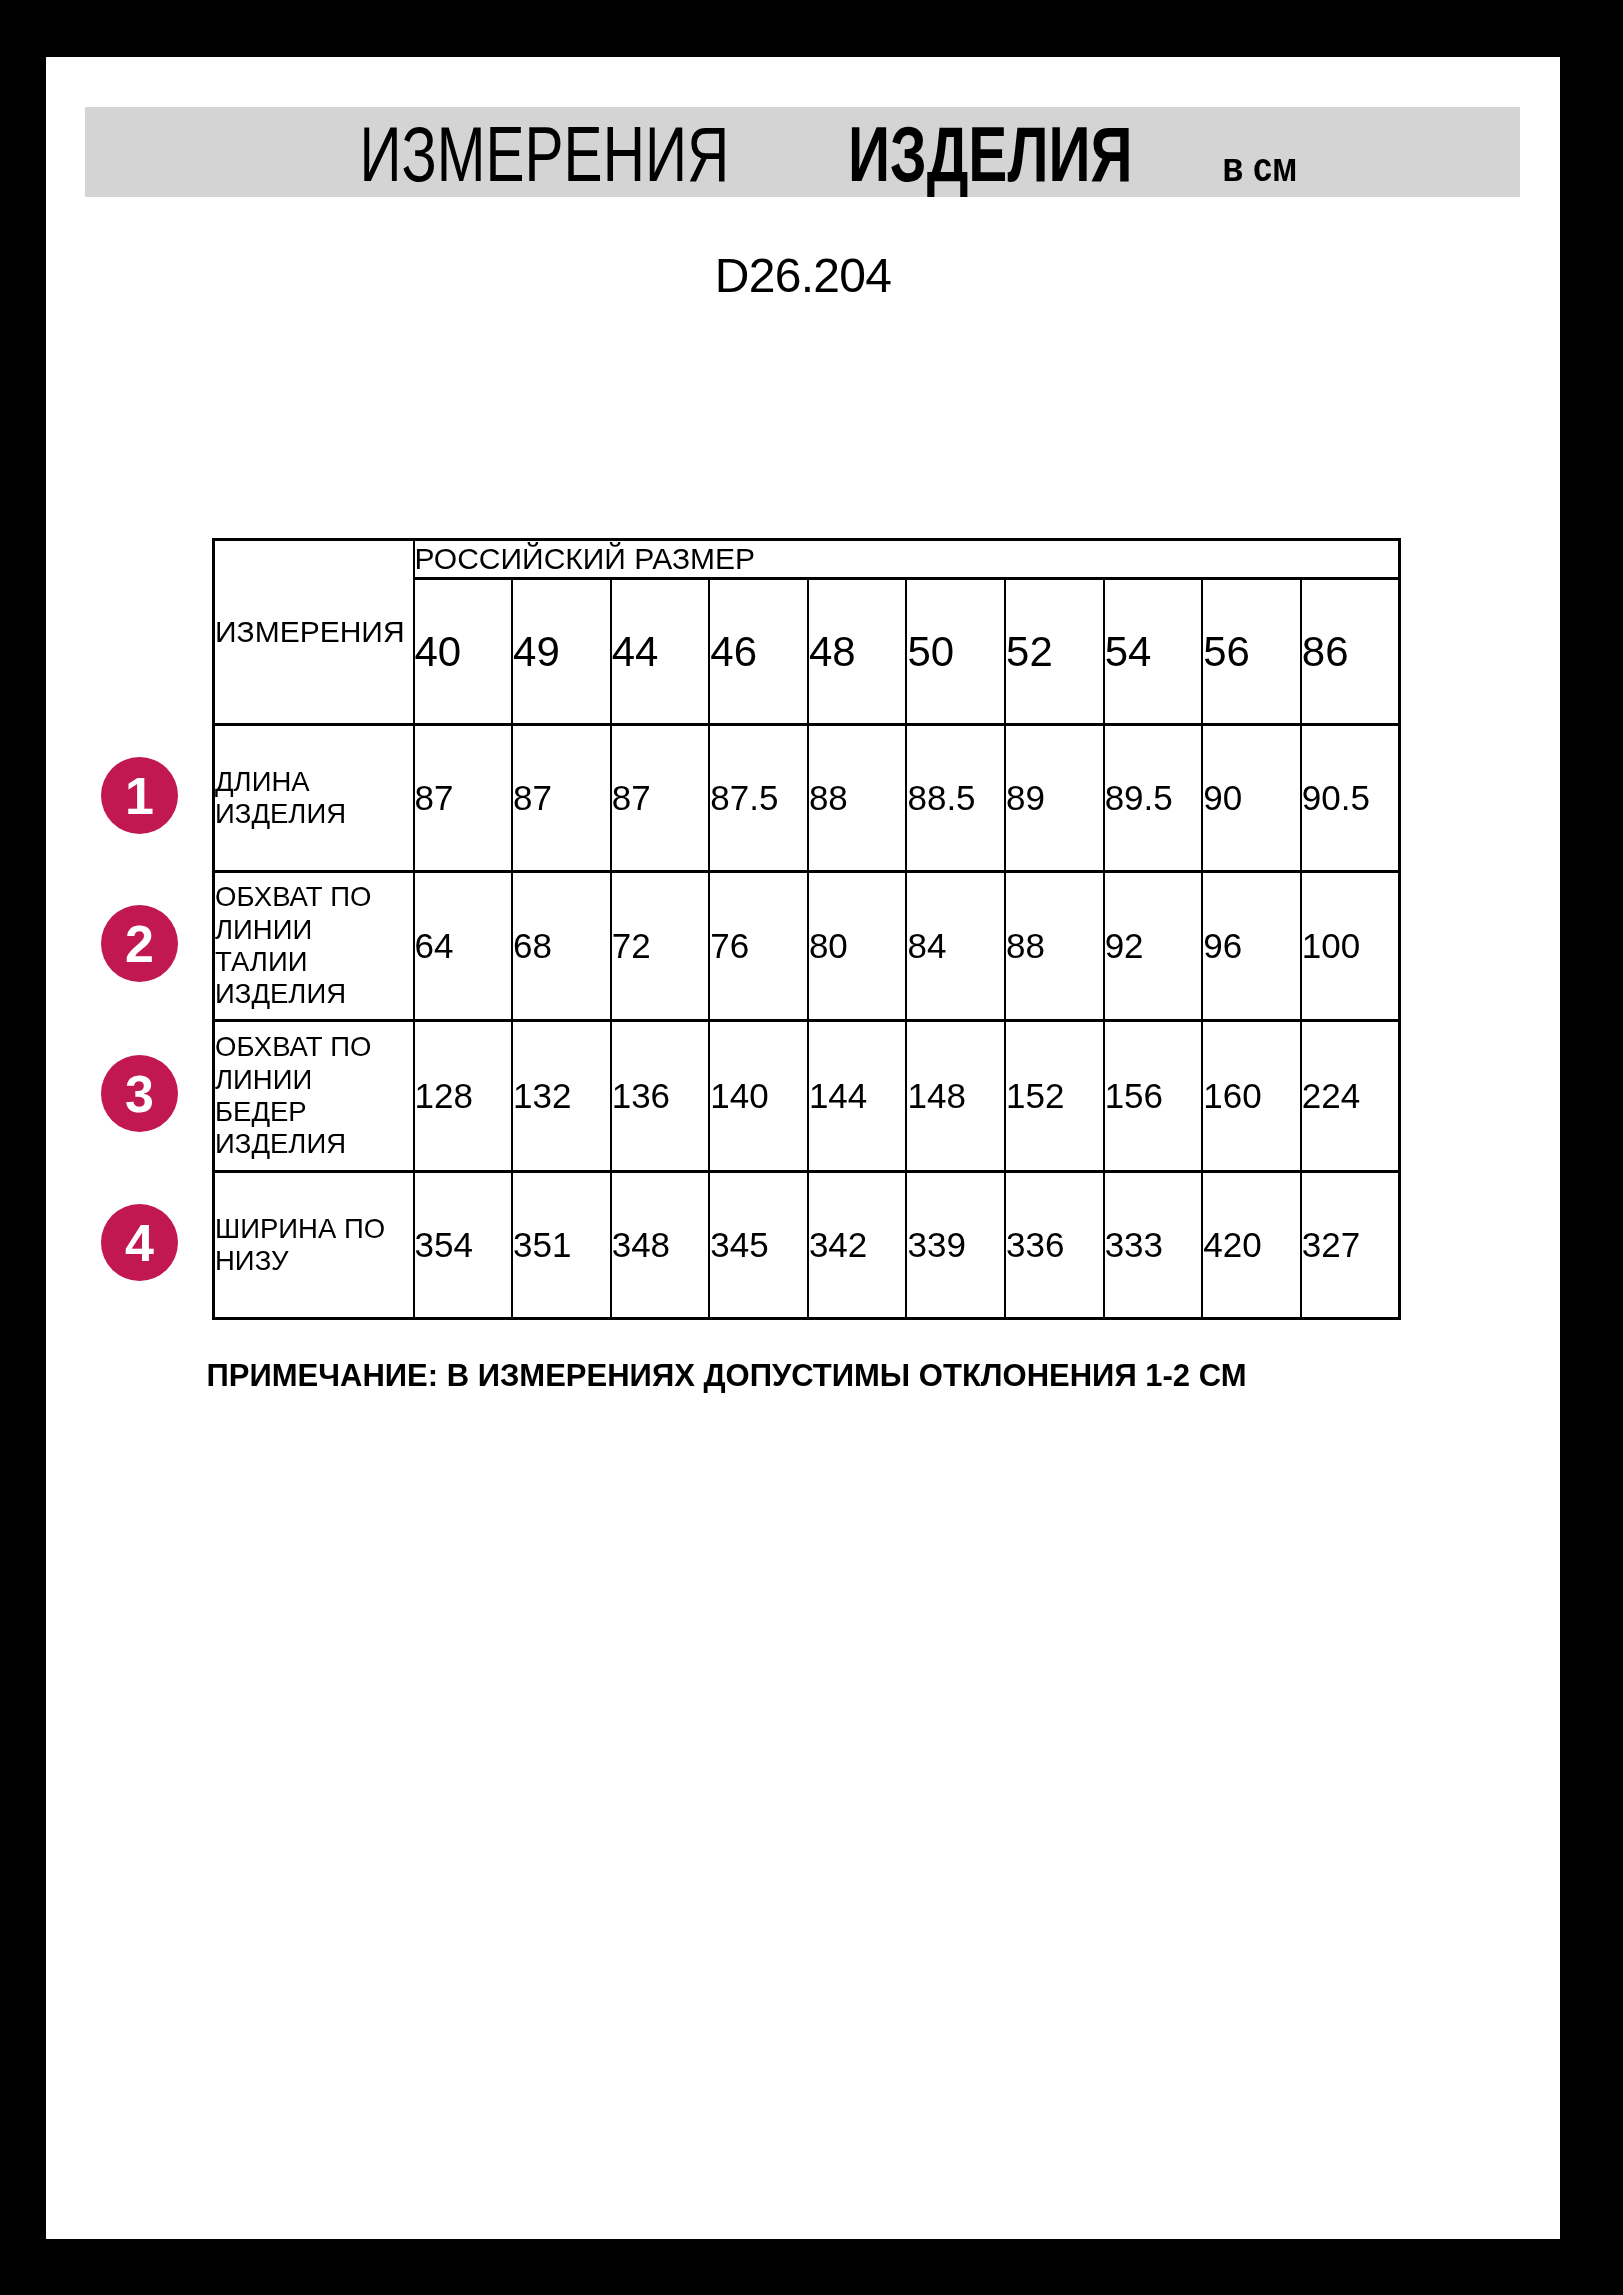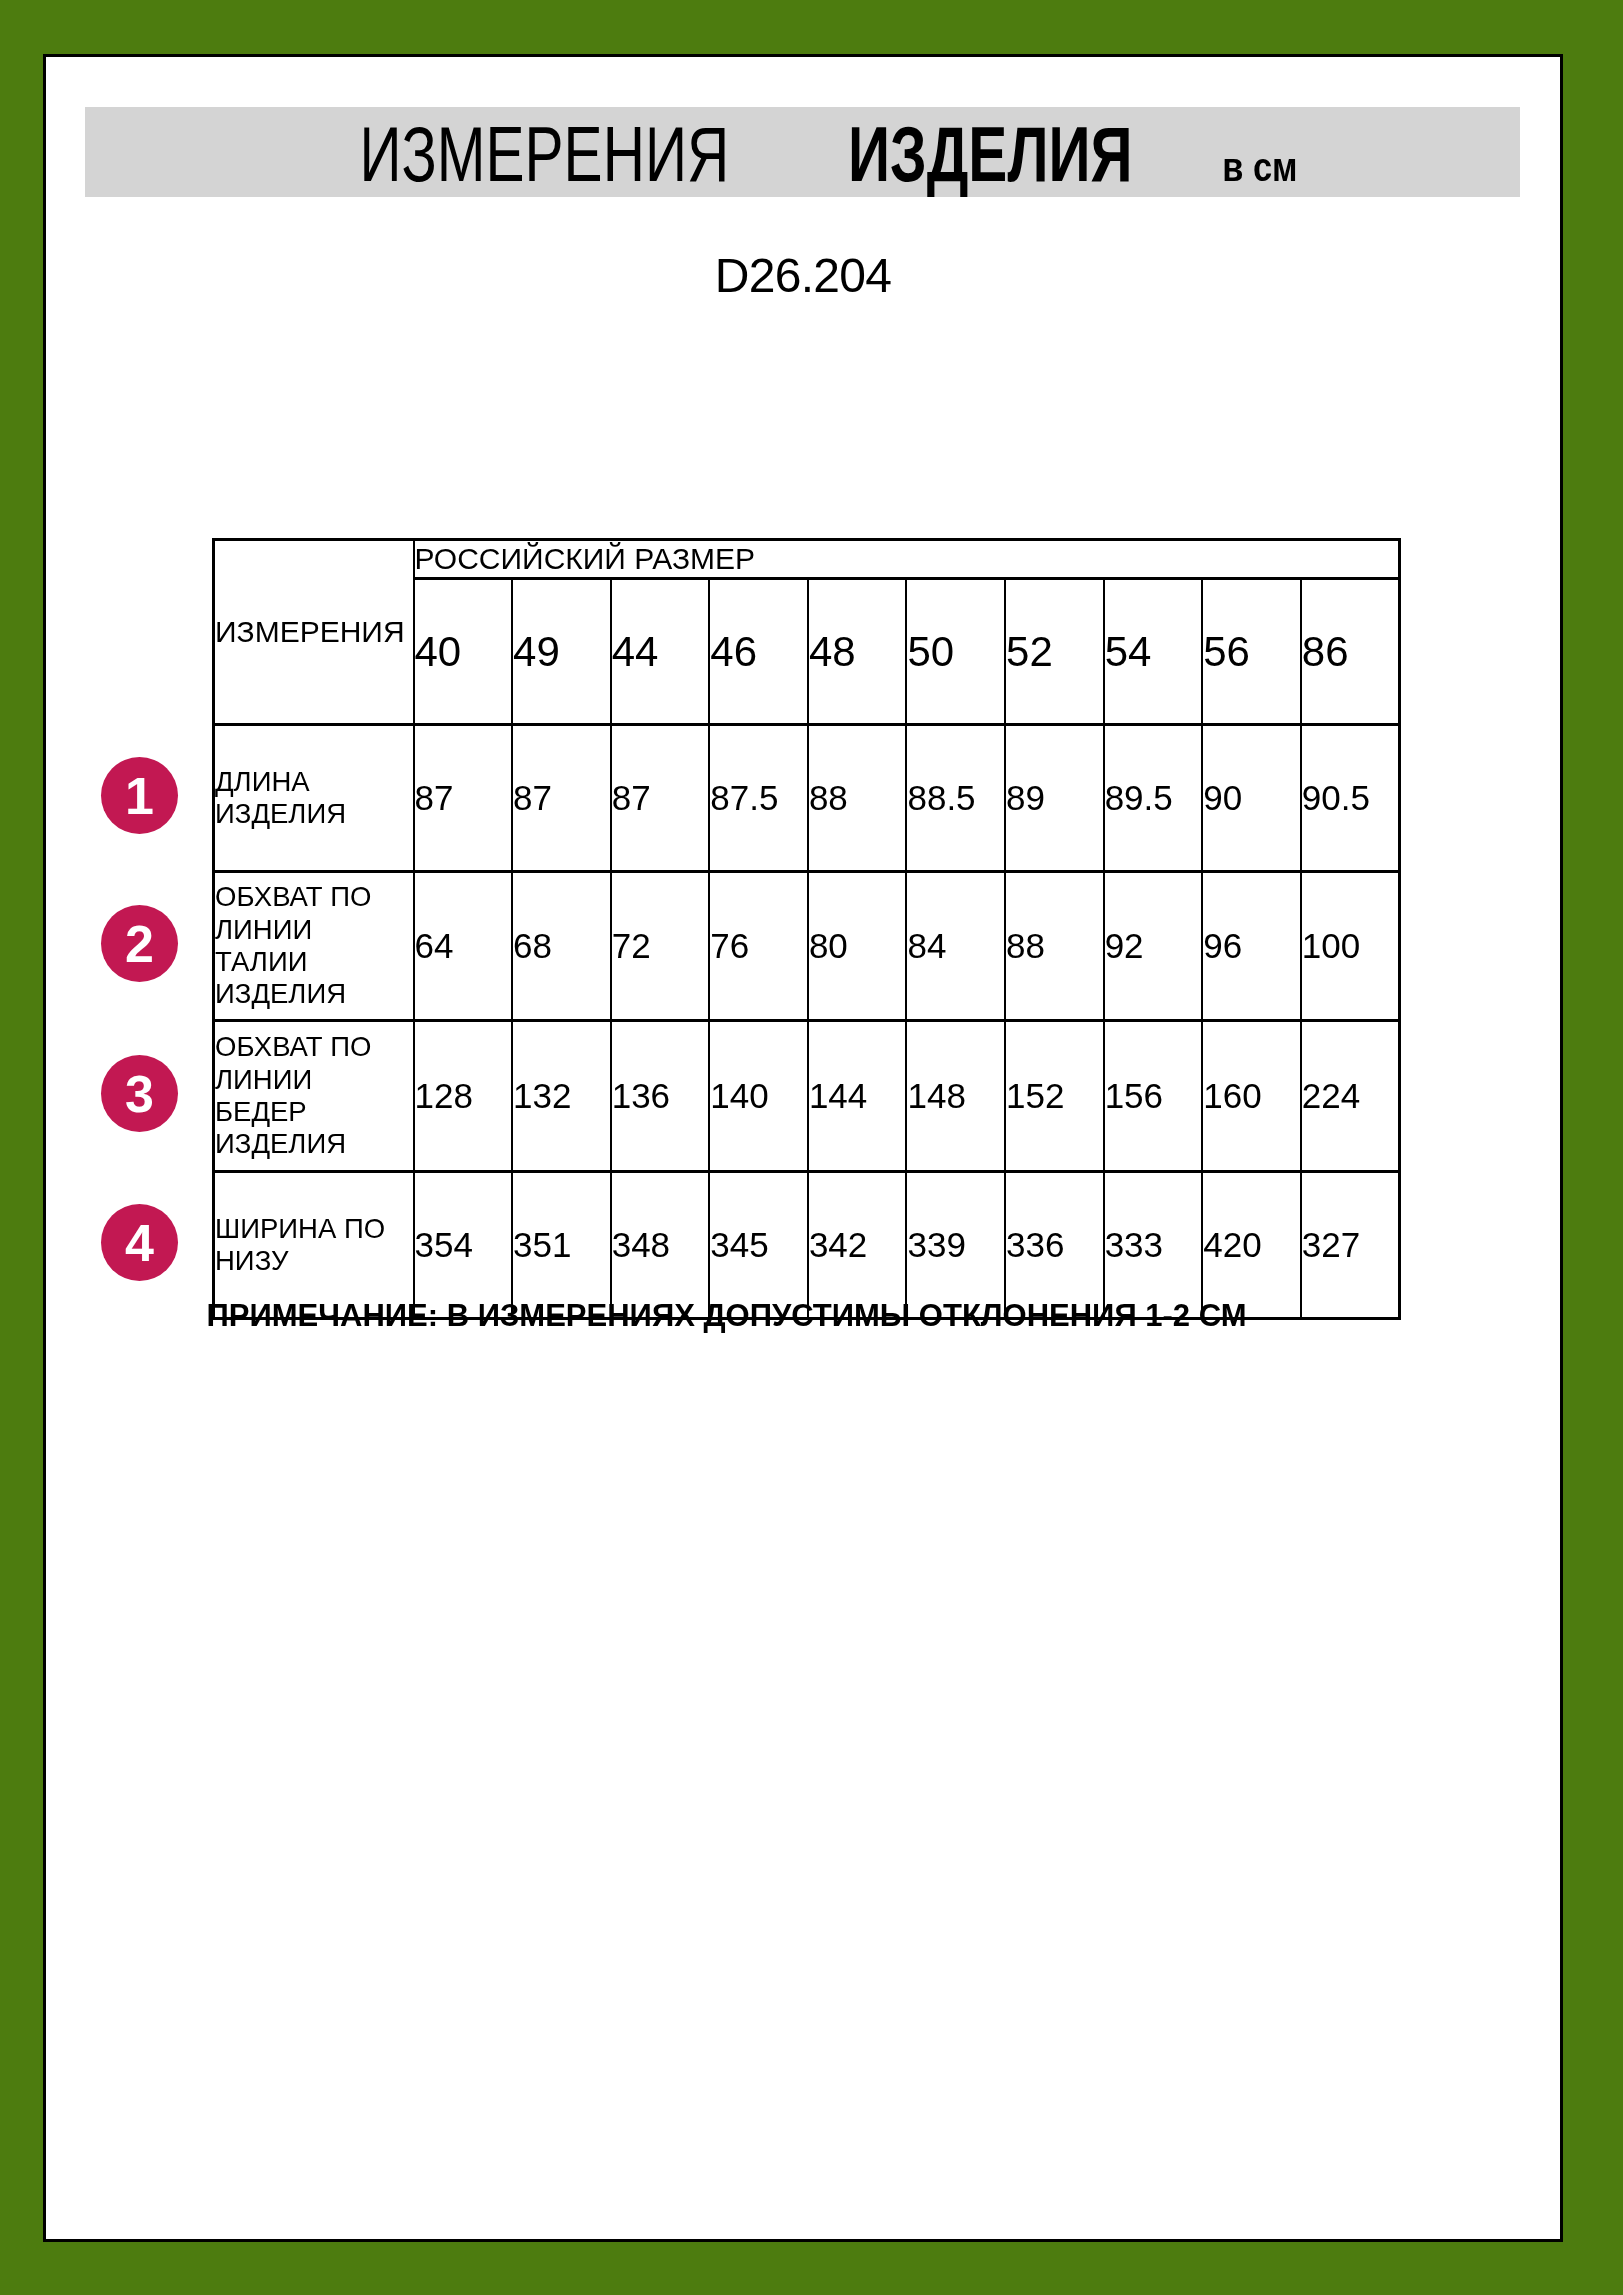--- a/index.html
+++ b/index.html
@@ -6,21 +6,21 @@
     margin: 0;
     padding: 0;
     background: #ffffff;
     font-family: "Liberation Sans", "DejaVu Sans", sans-serif;
     color: #000;
   }
   .page {
     position: relative;
     width: 1623px;
     height: 2295px;
-    background: #4d7c0f;
+    background: #000000;
     overflow: hidden;
   }
   .sheet {
     position: absolute;
     left: 43px;
     top: 54px;
     width: 1514px;
     height: 2182px;
     border: 3.3px solid #000;
     background: #fff;
@@ -132,21 +132,21 @@
     font-weight: 700;
     left: 55px;
   }
   .marker-1 { top: 700px; }
   .marker-2 { top: 848px; }
   .marker-3 { top: 998px; }
   .marker-4 { top: 1147px; }
   
   .note {
     position: absolute;
-    top: 1241px;
+    top: 1301px;
     left: 0;
     width: 1361px;
     text-align: center;
     font-size: 31px;
     font-weight: 700;
     margin: 0;
   }
 </style>
 </head>
 <body>

